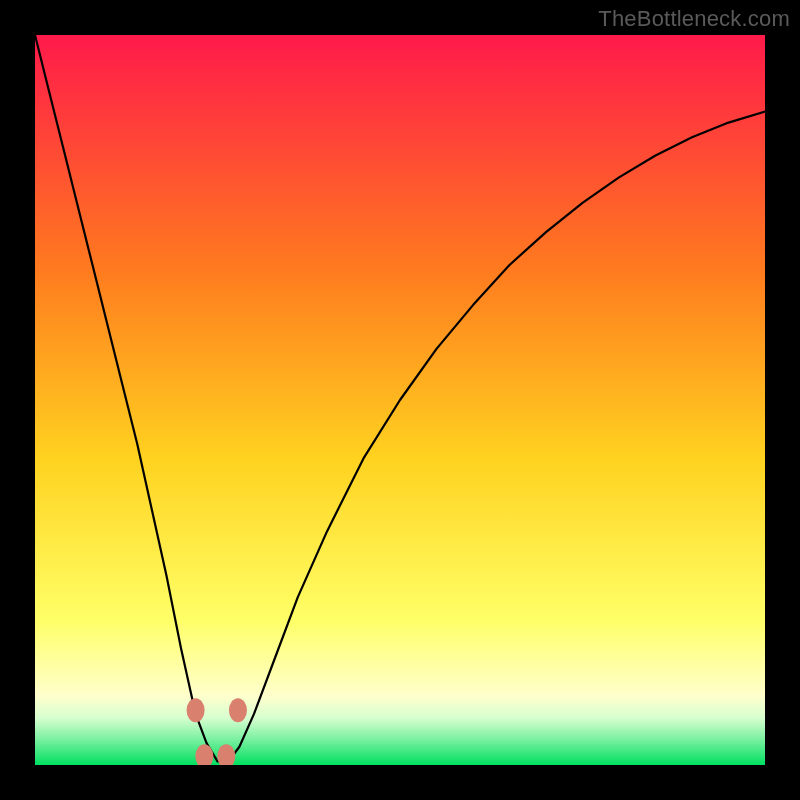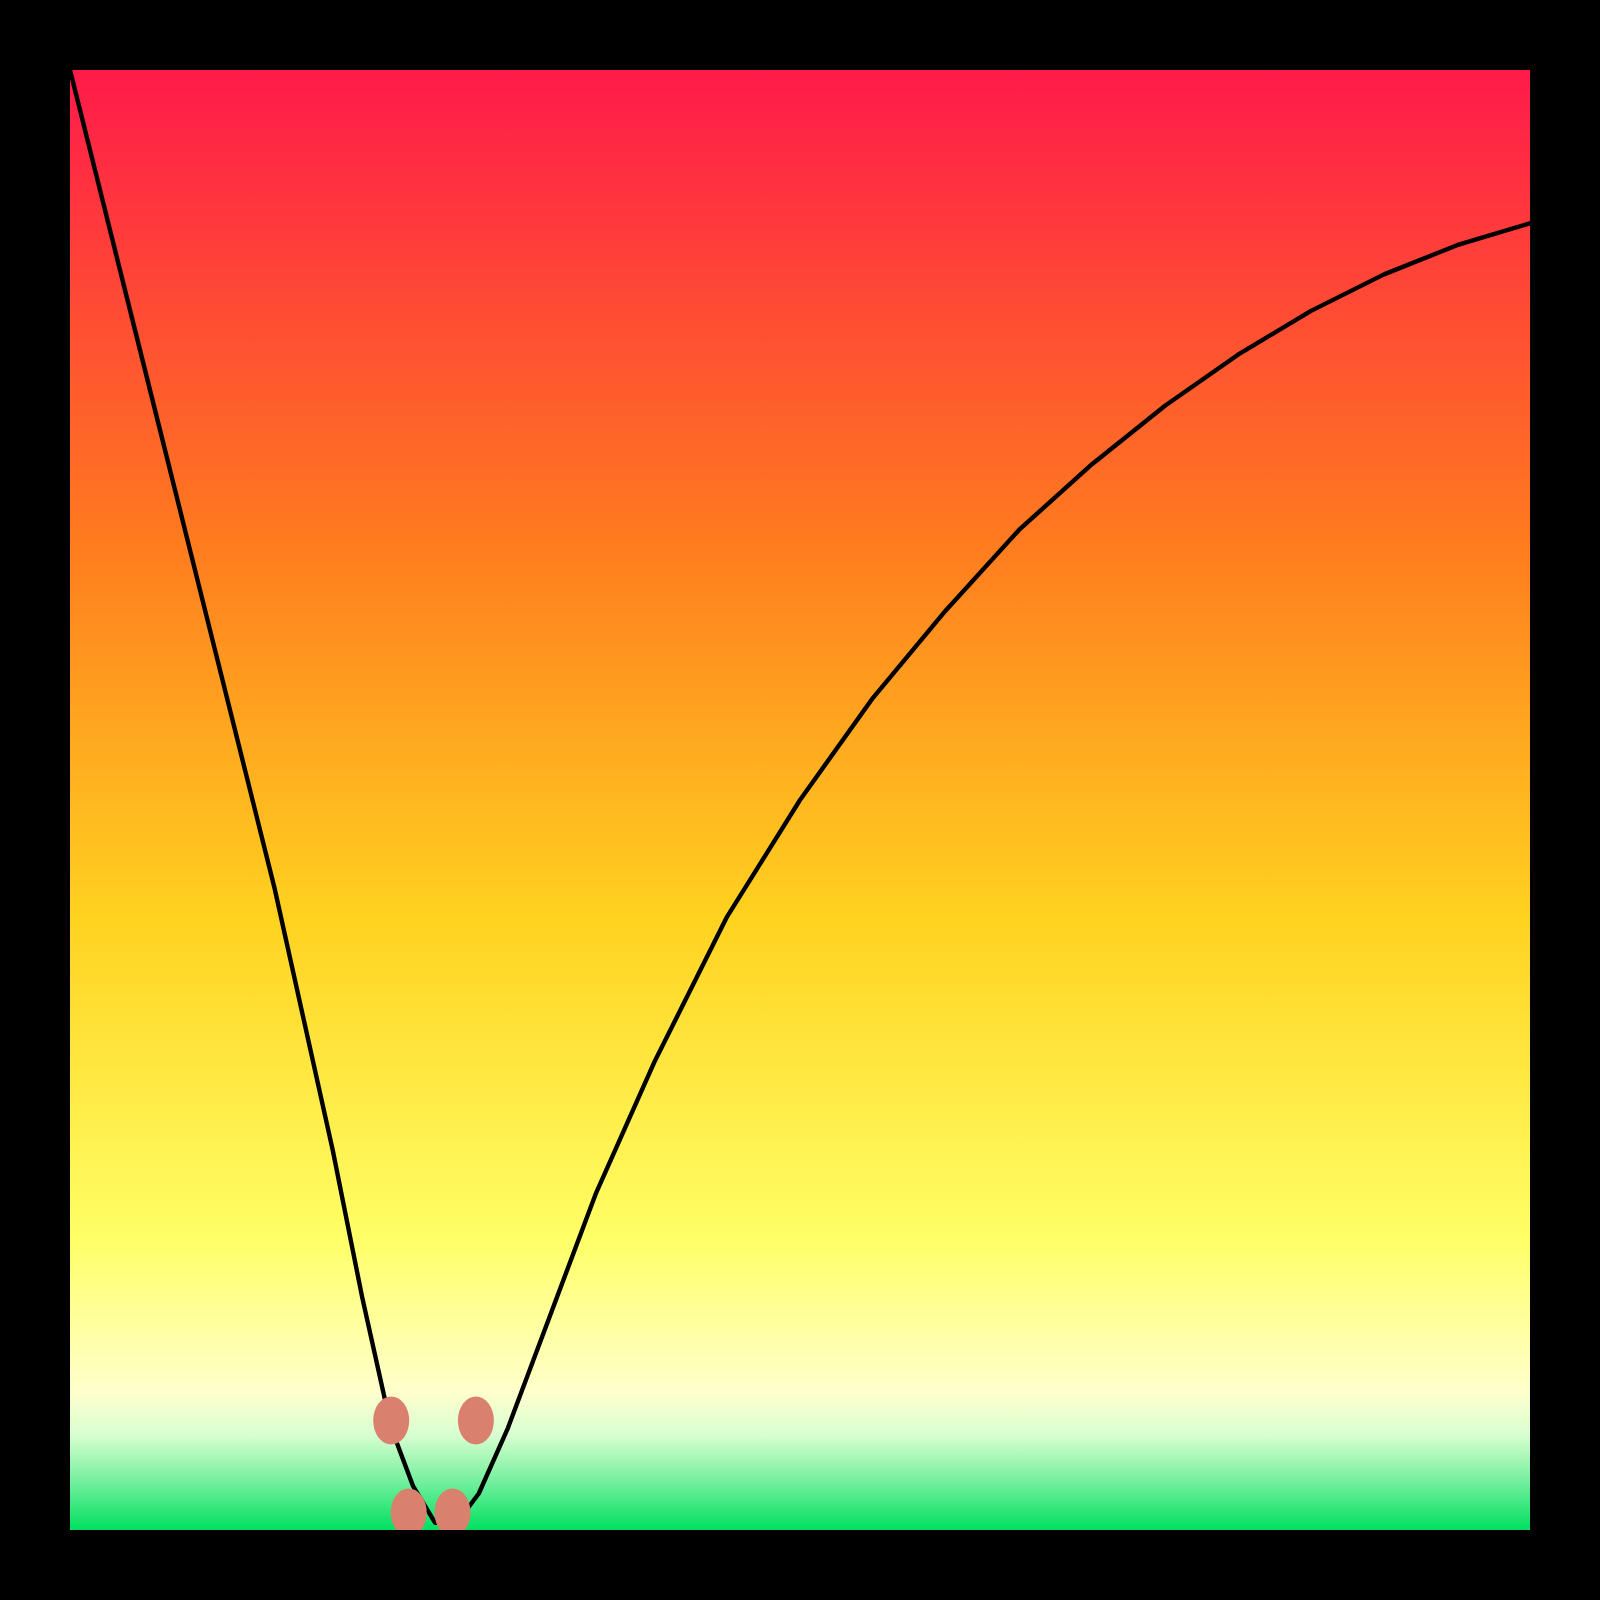--- a/index.html
+++ b/index.html
@@ -20,20 +20,21 @@
     font-size: 22px;
     font-weight: 500;
     color: #5a5a5a;
     letter-spacing: 0.2px;
   }
   svg { display: block; }
 </style>
 </head>
 <body>
 <div class="container">
+  <div class="watermark">TheBottleneck.com</div>
   <div class="plot-area">
     <svg id="chart-svg" width="730" height="730" viewBox="0 0 730 730">
         <defs>
           <linearGradient id="bg-grad" x1="0" y1="0" x2="0" y2="1">
             <stop offset="0%" stop-color="#ff1a4a"></stop>
             <stop offset="32%" stop-color="#ff7a1f"></stop>
             <stop offset="57.99999999999999%" stop-color="#ffd21f"></stop>
             <stop offset="80%" stop-color="#ffff66"></stop>
             <stop offset="90.5%" stop-color="#ffffcc"></stop>
             <stop offset="93.5%" stop-color="#d8ffd0"></stop>

